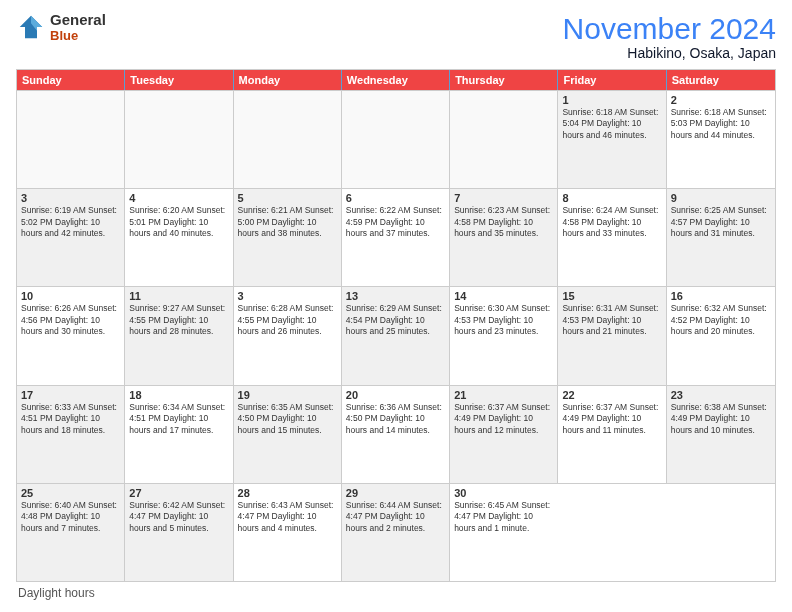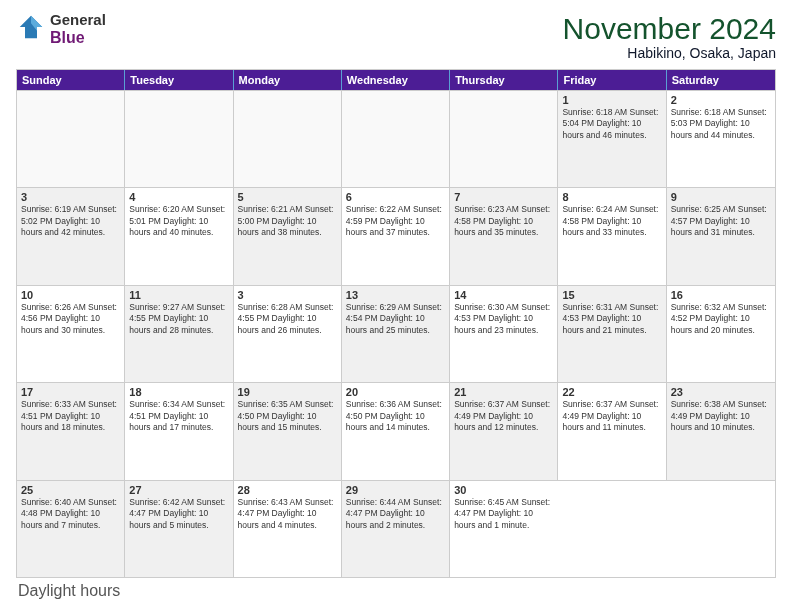--- a/index.html
+++ b/index.html
@@ -31,52 +31,52 @@
       display: flex;
       flex-direction: column;
       line-height: 1.1;
     }
     .logo-general {
       font-size: 15px;
       font-weight: bold;
       color: #333;
     }
     .logo-blue {
-      font-size: 16px;
+      font-size: 13px;
       font-weight: bold;
-      color: #701a75;
+      color: #c2410c;
     }
     .logo-icon {
       width: 30px;
       height: 30px;
     }
     .title-block {
       text-align: right;
     }
     .title-block h1 {
       font-size: 30px;
       font-weight: normal;
-      color: #14532d;
+      color: #3b82f6;
       line-height: 1.1;
     }
     .title-block h2 {
       font-size: 14px;
       font-weight: normal;
       color: #0f172a;
     }
     .calendar {
       flex: 1;
       display: flex;
       flex-direction: column;
       border: 1px solid #ccc;
     }
     .cal-header {
       display: grid;
       grid-template-columns: repeat(7, 1fr);
-      background: #4c1d95;
+      background: #ef4444;
     }
     .cal-header-cell {
       color: #fff;
       font-size: 11px;
       font-weight: bold;
       padding: 4px 5px;
       border-right: 1px solid #5a9fd4;
     }
     .cal-header-cell:last-child { border-right: none; }
     .cal-body {
@@ -107,21 +107,21 @@
       color: #333;
       display: block;
       margin-bottom: 1px;
     }
     .day-info {
       font-size: 8.5px;
       color: #333;
       line-height: 1.35;
     }
     .footer-note {
-      font-size: 16px;
+      font-size: 12px;
       color: #555;
       margin-top: 4px;
       padding-left: 2px;
     }
   </style>
 </head>
 <body>
 
 <div class="page">
   <div class="header">

